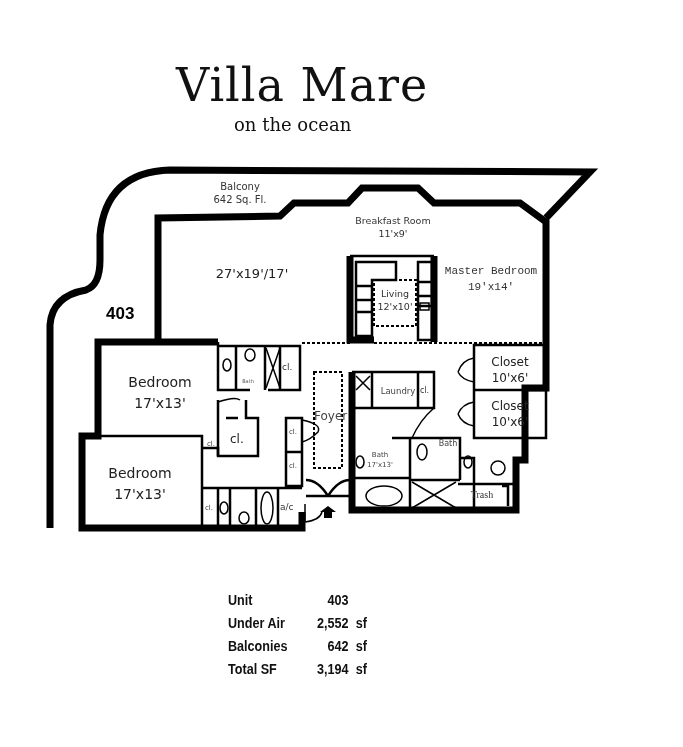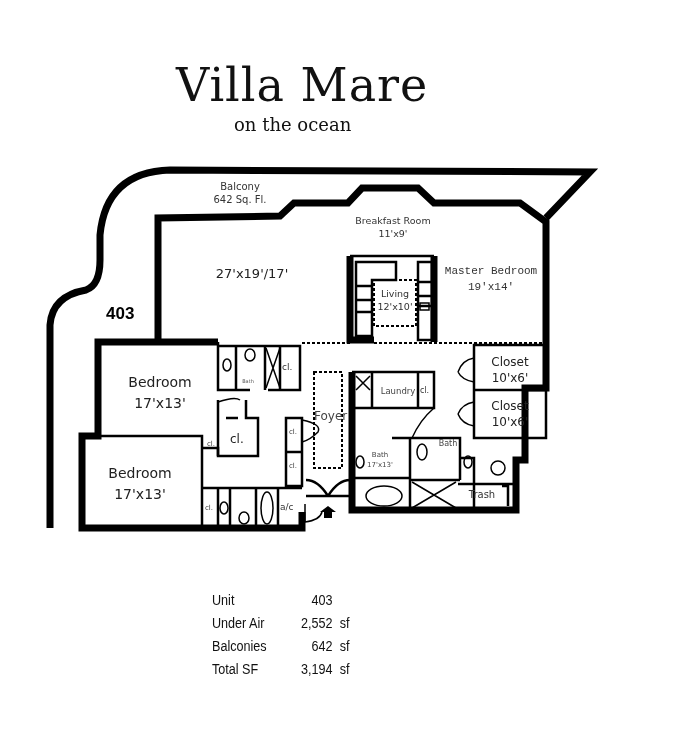--- a/index.html
+++ b/index.html
@@ -4,21 +4,21 @@
 <style>
   html, body { margin: 0; padding: 0; background: #ffffff; }
   body { width: 683px; height: 747px; position: relative; overflow: hidden; font-family: "DejaVu Sans", sans-serif; }
   .title-main { position: absolute; left: 153px; top: 62px; font-family: "DejaVu Serif", "Liberation Serif", serif; font-size: 46px; letter-spacing: 1px; color: #111; line-height: 1; white-space: nowrap; margin-left: 23px; }
   .title-sub { position: absolute; left: 234px; top: 116px; font-family: "DejaVu Serif", "Liberation Serif", serif; font-size: 18px; color: #111; line-height: 1; white-space: nowrap; }
   svg.plan { position: absolute; left: 0; top: 0; }
   .wall { fill: none; stroke: #000; stroke-width: 7; stroke-linejoin: miter; }
   .thin { fill: none; stroke: #000; stroke-width: 2.5; }
   .hair { fill: none; stroke: #000; stroke-width: 1.5; }
   .dash { fill: none; stroke: #000; stroke-width: 2; stroke-dasharray: 3 2; }
-  .stats { position: absolute; left: 212px; top: 588px; font-family: "Liberation Sans", sans-serif; font-weight: normal; font-size: 14px; color: #111; }
+  .stats { position: absolute; left: 228px; top: 588px; font-family: "Liberation Sans", sans-serif; font-weight: bold; font-size: 14px; color: #111; }
   .stats-row { display: flex; height: 23px; align-items: center; transform: scaleX(0.9); transform-origin: left; }
   .stats-label { width: 82px; }
   .stats-value { width: 52px; text-align: right; }
   .stats-unit { width: 30px; padding-left: 8px; }
 </style>
 </head>
 <body>
 
 <div class="title-main">Villa Mare</div>
 <div class="title-sub">on the ocean</div>
@@ -120,21 +120,21 @@
   <div>10'x6'</div>
 </div>
 <div style="position:absolute;left:314px;top:409px;width:30px;text-align:center;font-size:12px;color:#444;">Foyer</div>
 <div style="position:absolute;left:374px;top:386px;width:48px;text-align:center;font-size:8.5px;color:#444;">Laundry</div>
 <div style="position:absolute;left:360px;top:450px;width:40px;text-align:center;font-size:7px;color:#444;line-height:10px;">
   <div>Bath</div>
   <div>17'x13'</div>
 </div>
 <div style="position:absolute;left:436px;top:439px;width:24px;text-align:center;font-size:8px;color:#444;">Bath</div>
 <div style="position:absolute;left:238px;top:378px;width:20px;text-align:center;font-size:5px;color:#555;">Bath</div>
-<div style="position:absolute;left:460px;top:489px;width:44px;text-align:center;font-size:10px;color:#333;">Trash</div>
+<div style="position:absolute;left:460px;top:489px;width:44px;text-align:center;font-size:10px;color:#333;font-family:Liberation Serif, serif;">Trash</div>
 <div style="position:absolute;left:280px;top:502px;width:22px;text-align:left;font-size:9px;color:#333;">a/c</div>
 
 <div style="position:absolute;left:282px;top:362px;font-size:9px;color:#333;">cl.</div>
 <div style="position:absolute;left:230px;top:432px;font-size:12px;color:#222;">cl.</div>
 <div style="position:absolute;left:207px;top:440px;font-size:7px;color:#333;">cl.</div>
 <div style="position:absolute;left:289px;top:428px;font-size:7px;color:#333;">cl.</div>
 <div style="position:absolute;left:289px;top:462px;font-size:7px;color:#333;">cl.</div>
 <div style="position:absolute;left:205px;top:504px;font-size:7px;color:#333;">cl.</div>
 <div style="position:absolute;left:420px;top:386px;font-size:8px;color:#333;">cl.</div>
 

